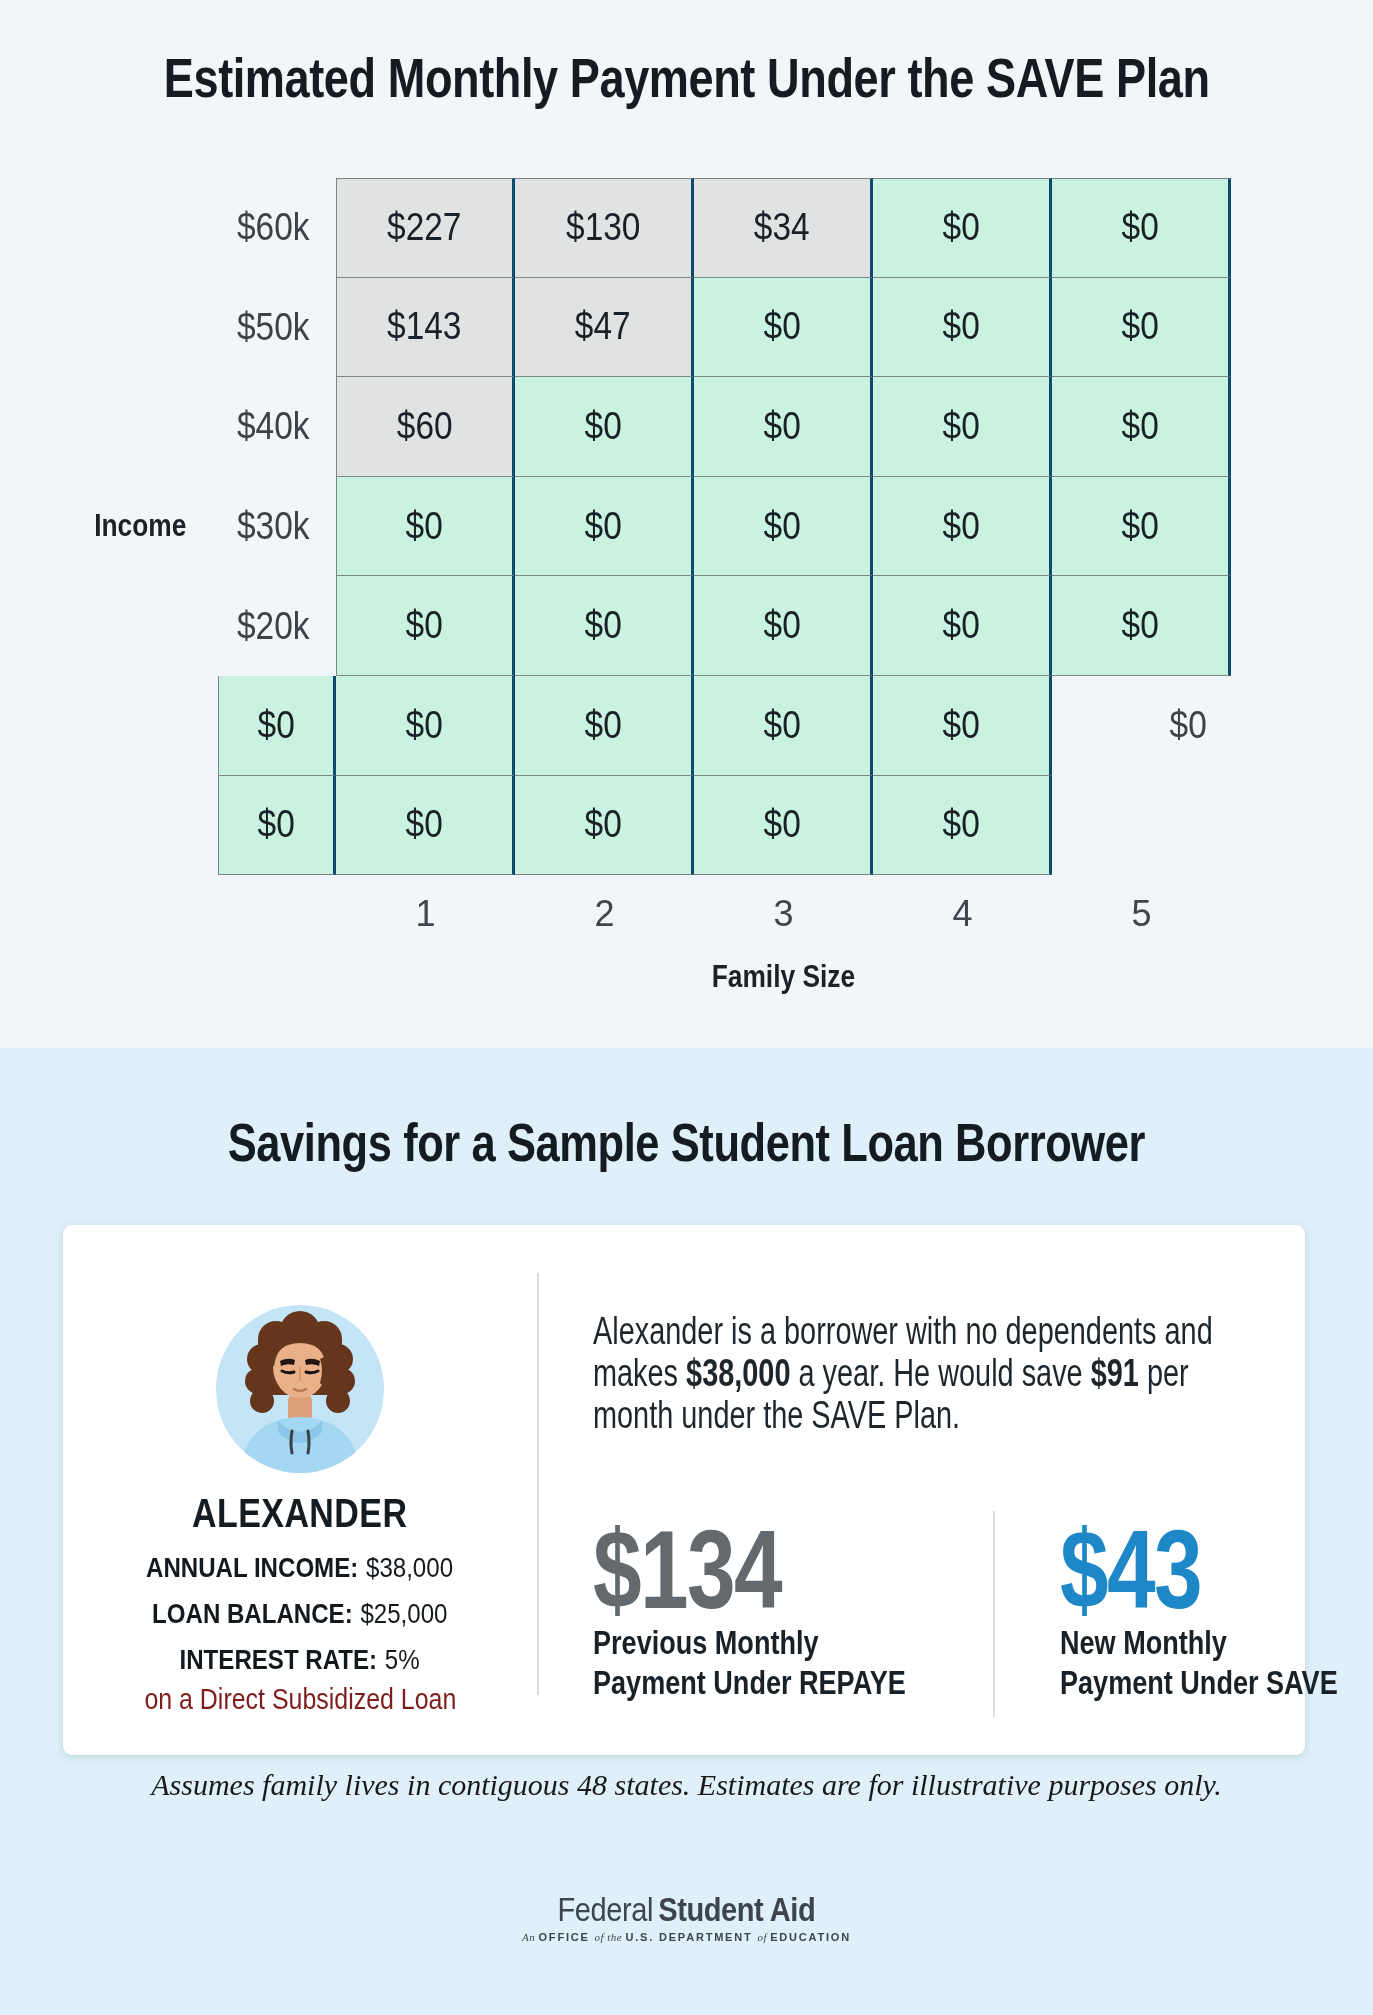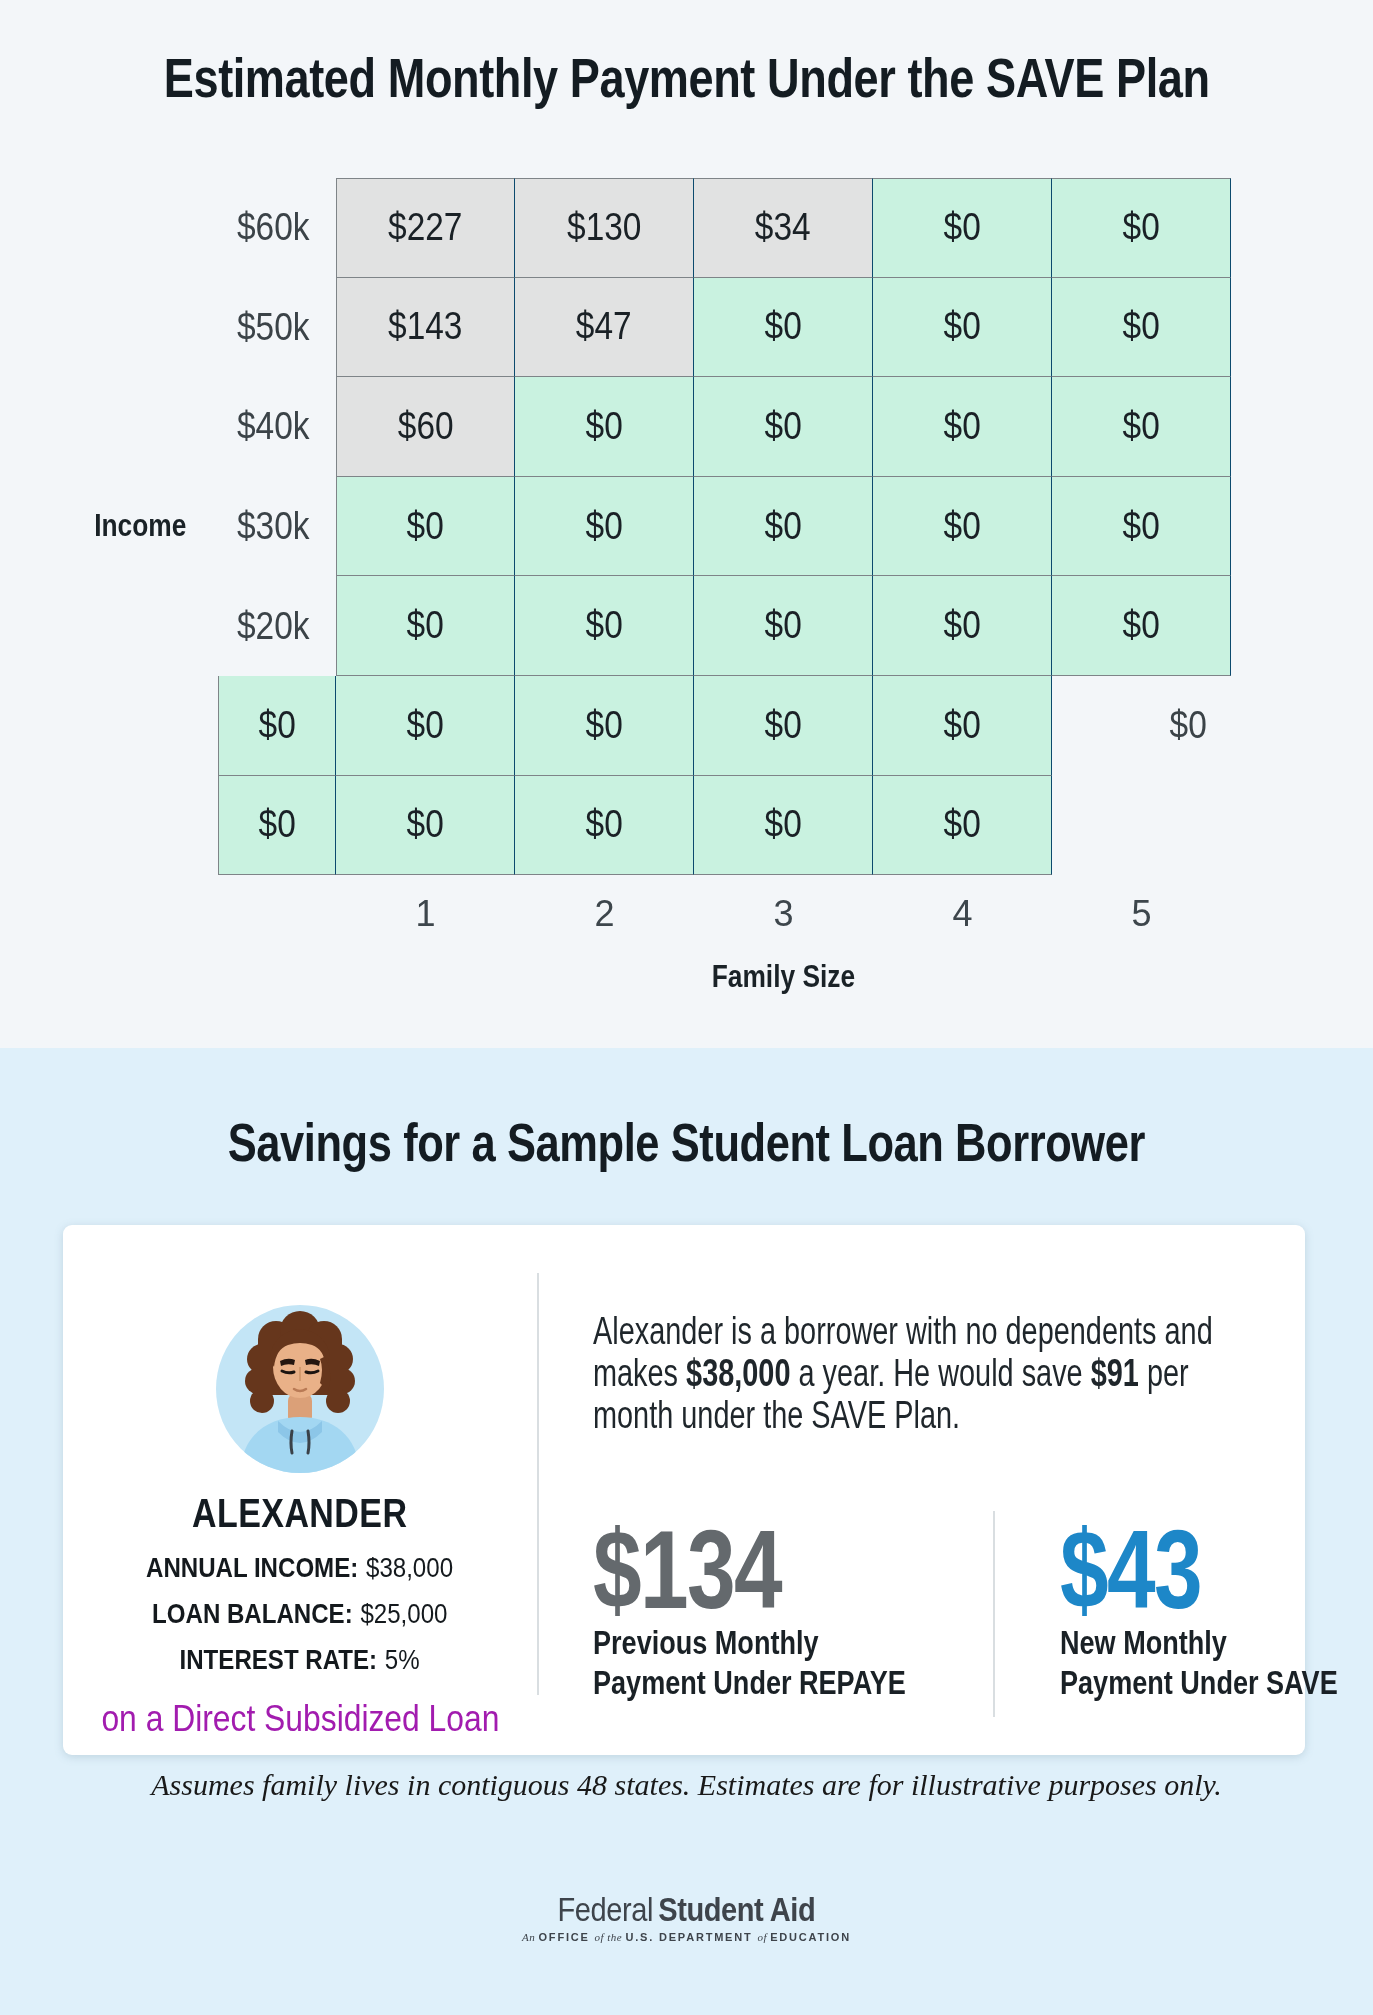--- a/index.html
+++ b/index.html
@@ -14,21 +14,21 @@
 
   
   #section-top { position:absolute; left:0; top:0; width:1373px; height:1048px; background:#f3f6f9; }
   .page-title { position:absolute; top:45px; left:0; width:100%; text-align:center;
                 font-size:55px; font-weight:700; color:#141c22; line-height:66px; letter-spacing:-.5px; }
   .table-wrap { position:absolute; left:218px; top:178px; }
   .matrix { display:grid; grid-template-columns:118px repeat(5,179px); grid-auto-rows:99.6px; }
   .row-label { display:flex; align-items:center; justify-content:flex-end; padding-right:22px;
                font-size:38px; color:#3b4348; }
   .cell { display:flex; align-items:center; justify-content:center; font-size:38px; color:#1a2126;
-          border-right:1px solid #0c4a6e; border-bottom:1px solid #7e8488; }
+          border-right:3px solid #0c4a6e; border-bottom:1px solid #7e8488; }
   .cell.first-col { border-left:1px solid #7e8488; }
   .cell.first-row { border-top:1px solid #7e8488; }
   .income-label { position:absolute; left:70px; top:508px; width:140px; text-align:center;
                   font-size:31px; font-weight:700; color:#1a2227; }
   .col-labels { margin-left:118px; margin-top:18px; display:grid; grid-template-columns:repeat(5,179px); }
   .col-labels div { text-align:center; font-size:36px; color:#3d464c; }
   .family-label { margin-left:118px; width:895px; margin-top:24px; text-align:center;
                   font-size:31px; font-weight:700; color:#1a2227; }
 
   
@@ -40,21 +40,21 @@
   .card-divider { position:absolute; left:474px; top:48px; width:2px; height:422px; background:#d9dee1; }
 
   .card-left { flex:0 0 474px; display:flex; flex-direction:column; align-items:center; padding-top:80px; }
   .avatar { width:168px; height:168px; }
   .borrower-name { margin-top:16px; font-size:40px; font-weight:700; color:#141b21; line-height:48px;
                    text-align:center; letter-spacing:.5px; }
   .stats { margin-top:8px; text-align:center; }
   .stat-line { font-size:28px; line-height:46px; color:#14191d; white-space:nowrap; }
   .stat-line b { font-weight:700; }
   .stat-value { margin-left:9px; font-weight:400; }
-  .stats-note { font-size:37px; line-height:33px; color:#a21caf;margin-top:19px; }
+  .stats-note { font-size:29px; line-height:33px; color:#7f1d1d; }
 
   .card-right { flex:1; padding:86px 0 0 56px; }
   .borrower-desc { width:880px; font-size:38px; line-height:41.8px; color:#1f262b;
                    transform:scaleX(.76); transform-origin:left top; }
   .borrower-desc span.b { font-weight:700; }
   .compare-row { display:flex; margin-top:86px; }
   .stat-block-1 { flex:0 0 327px; }
   .stat-block-2 { flex:1; padding-left:65px; }
   .compare-amount { font-size:112px; font-weight:700; line-height:95px; letter-spacing:-2px;
                     transform:scaleX(.78); transform-origin:left center; white-space:nowrap; width:250px; }

